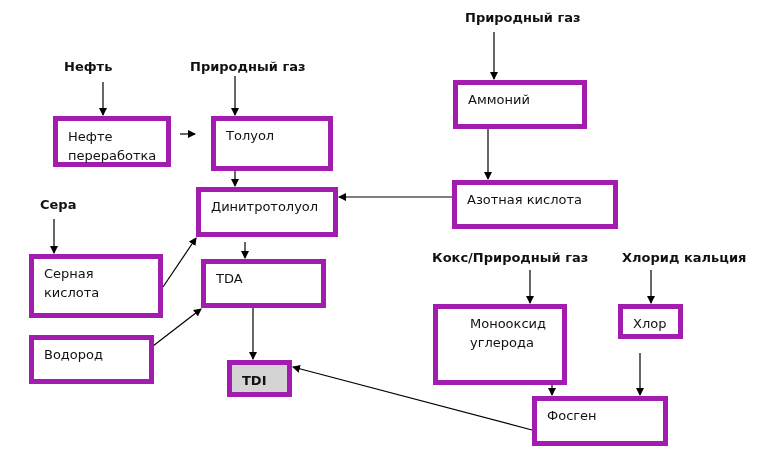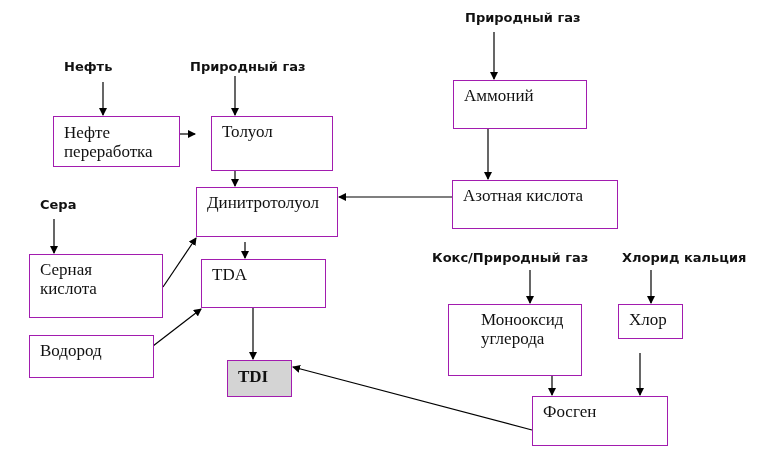--- a/index.html
+++ b/index.html
@@ -1,20 +1,20 @@
 <!DOCTYPE html>
 <html><head>
 <meta charset="utf-8">
 <style>
   html, body { margin:0; padding:0; background:#fff; }
   body { width:757px; height:461px; position:relative; overflow:hidden;
          font-family:"DejaVu Sans", sans-serif; }
   svg.links { position:absolute; left:0; top:0; }
-  .box { position:absolute; border:1px solid #a21caf; background:#fff; box-sizing:border-box;
-         font-size:17px; color:#111; line-height:19px; padding:5px 10px;font-family:Liberation Serif, serif; }
+  .box { position:absolute; border:5px solid #a21caf; background:#fff; box-sizing:border-box;
+         font-size:13px; color:#111; line-height:19px; padding:5px 10px; }
   .box.grey { background:#d4d4d4; font-weight:bold; }
   .src { position:absolute; font-weight:bold; font-size:13px; color:#111; white-space:nowrap; }
 </style>
 </head>
 <body>
 
 <svg class="links" width="757" height="461">
   <defs>
     <marker id="ah" markerWidth="8" markerHeight="8" refX="7" refY="4" orient="auto" markerUnits="userSpaceOnUse">
       <path d="M0,0 L8,4 L0,8 z" fill="#000"></path>
@@ -41,24 +41,24 @@
   </g>
 </svg>
 
 <div class="src" style="left:64px;top:59px;">Нефть</div>
 <div class="src" style="left:190px;top:59px;">Природный газ</div>
 <div class="src" style="left:465px;top:10px;">Природный газ</div>
 <div class="src" style="left:40px;top:197px;">Сера</div>
 <div class="src" style="left:432px;top:250px;">Кокс/Природный газ</div>
 <div class="src" style="left:622px;top:250px;">Хлорид кальция</div>
 
-<div class="box" style="left:53px;top:116px;width:127px;height:51px;line-height:19px;padding-top:6px;">Нефте переработка</div>
+<div class="box" style="left:53px;top:116px;width:118px;height:51px;line-height:19px;padding-top:6px;">Нефте переработка</div>
 <div class="box" style="left:196px;top:116px;width:122px;height:55px;margin-left:15px;">Толуол</div>
 <div class="box" style="left:196px;top:187px;width:142px;height:50px;">Динитротолуол</div>
 <div class="box" style="left:453px;top:80px;width:134px;height:49px;">Аммоний</div>
 <div class="box" style="left:452px;top:180px;width:166px;height:49px;">Азотная кислота</div>
 <div class="box" style="left:29px;top:254px;width:134px;height:64px;">Серная кислота</div>
 <div class="box" style="left:201px;top:259px;width:125px;height:49px;">TDA</div>
-<div class="box" style="left:29px;top:335px;width:125px;height:43px;">Водород</div>
+<div class="box" style="left:29px;top:335px;width:125px;height:49px;">Водород</div>
 <div class="box grey" style="left:227px;top:360px;width:65px;height:37px;padding:6px 10px;">TDI</div>
-<div class="box" style="left:448px;top:304px;width:134px;height:72px;width:134px;padding-right:30px;padding-left:32px;">Монооксид углерода</div>
+<div class="box" style="left:433px;top:304px;width:134px;height:81px;width:134px;padding-right:30px;padding-left:32px;">Монооксид углерода</div>
 <div class="box" style="left:618px;top:304px;width:65px;height:35px;">Хлор</div>
 <div class="box" style="left:532px;top:396px;width:136px;height:50px;">Фосген</div>
 
 </body></html>

